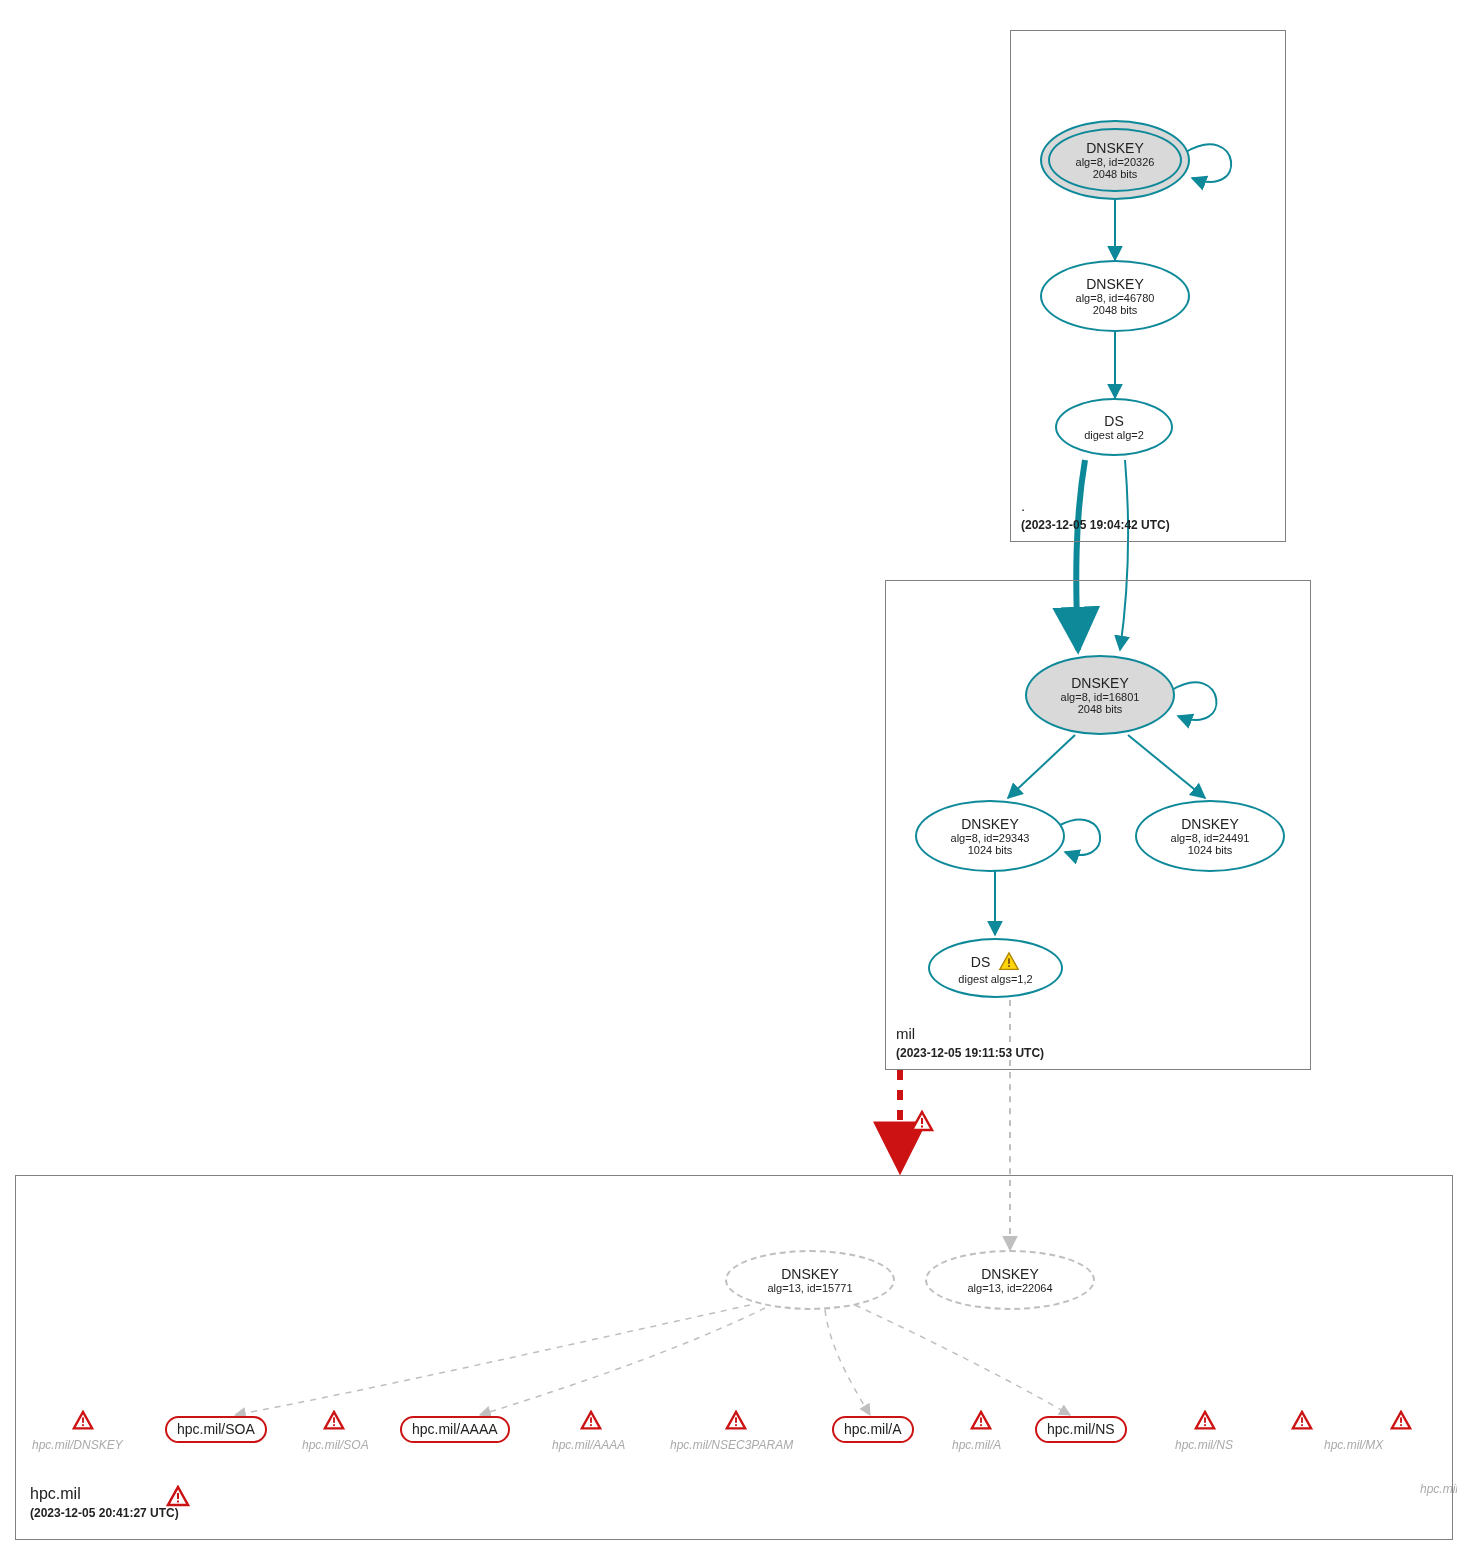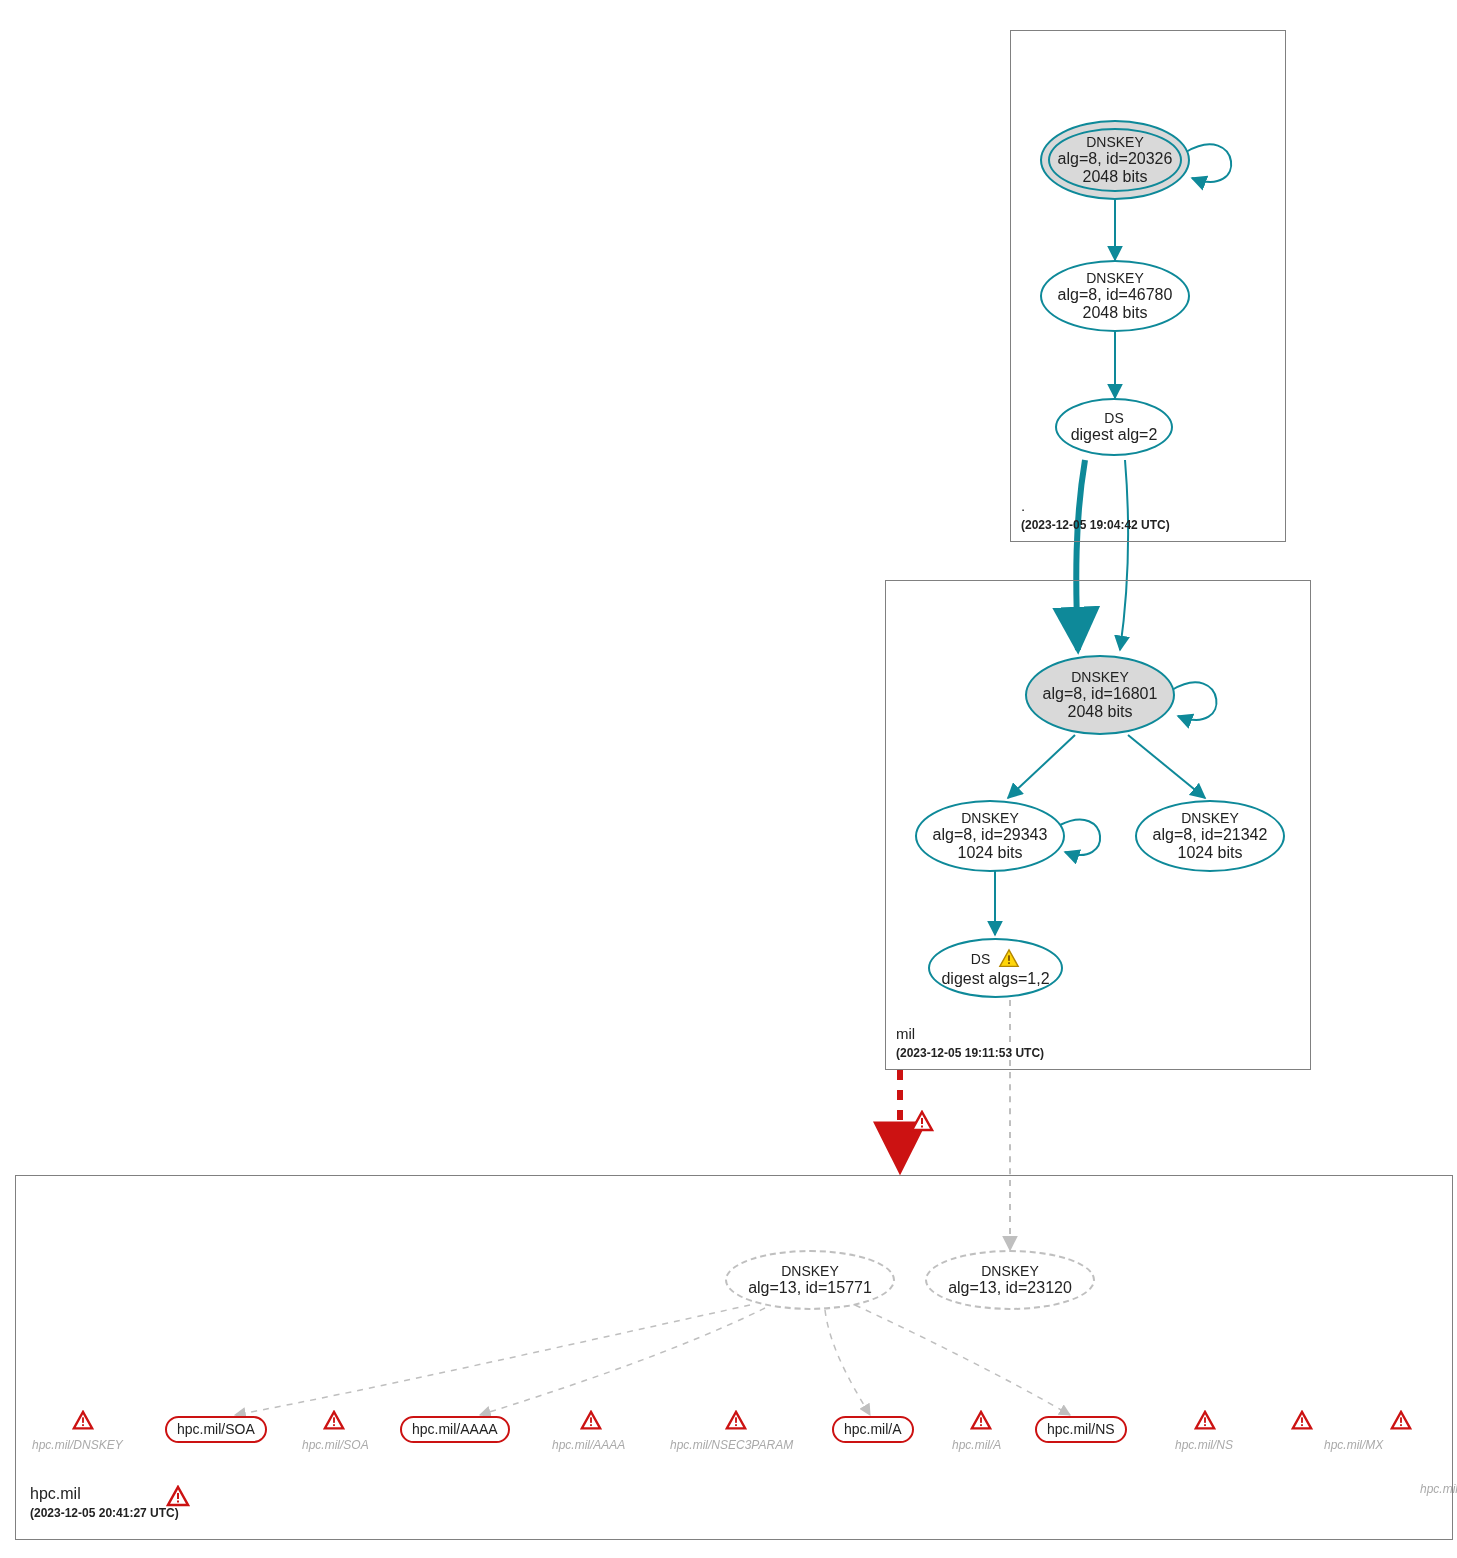--- a/index.html
+++ b/index.html
@@ -59,21 +59,21 @@
     pointer-events: none;
   }
   .rrset {
     border-radius: 14px;
     padding: 3px 10px;
     font-size: 14px;
     white-space: nowrap;
     line-height: 1.2;
   }
   .node .title { font-size: 14px; }
-  .node .sub { font-size: 16px; }
+  .node .sub { font-size: 11px; }
   .warn-tri, .err-tri {
     width: 22px; height: 22px;
     display: inline-block;
   }
   .gray-label {
     position: absolute;
     font-size: 12px;
     font-style: italic;
     color: #aaaaaa;
     white-space: nowrap;
@@ -171,21 +171,21 @@
 </div>
 
 <div class="node ellipse" style="left:915px; top:800px; width:150px; height:72px; background:#fff; border:2px solid #0e8999;">
   <div class="title">DNSKEY</div>
   <div class="sub">alg=8, id=29343</div>
   <div class="sub">1024 bits</div>
 </div>
 
 <div class="node ellipse" style="left:1135px; top:800px; width:150px; height:72px; background:#fff; border:2px solid #0e8999;">
   <div class="title">DNSKEY</div>
-  <div class="sub">alg=8, id=21342</div>
+  <div class="sub">alg=8, id=24491</div>
   <div class="sub">1024 bits</div>
 </div>
 
 <div class="node ellipse" style="left:928px; top:938px; width:135px; height:60px; background:#fff; border:2px solid #0e8999;">
   <div style="display:flex;align-items:center;gap:8px;">
     <span class="title">DS</span>
     <svg class="warn-tri" viewBox="0 0 24 24">
       <path d="M12 2 L22 20 L2 20 Z" fill="#ffd60a" stroke="#b38600" stroke-width="1.5"></path>
       <rect x="11" y="8" width="2" height="6" fill="#805500"></rect>
       <rect x="11" y="15.5" width="2" height="2" fill="#805500"></rect>
@@ -214,21 +214,21 @@
   </svg>
 </div>
 
 <div class="node ellipse dashed-ellipse" style="left:725px; top:1250px; width:170px; height:60px; background:#fff; border:2px dashed #bfbfbf;">
   <div class="title">DNSKEY</div>
   <div class="sub">alg=13, id=15771</div>
 </div>
 
 <div class="node ellipse dashed-ellipse" style="left:925px; top:1250px; width:170px; height:60px; background:#fff; border:2px dashed #bfbfbf;">
   <div class="title">DNSKEY</div>
-  <div class="sub">alg=13, id=23120</div>
+  <div class="sub">alg=13, id=22064</div>
 </div>
 
 <svg class="err-tri" style="position:absolute; left:72px; top:1410px; width:22px;height:22px;" viewBox="0 0 24 24">
       <path d="M12 2 L22 20 L2 20 Z" fill="#fff" stroke="#cc1212" stroke-width="2.5"></path>
       <rect x="11" y="8" width="2" height="6" fill="#cc1212"></rect>
       <rect x="11" y="15.5" width="2" height="2" fill="#cc1212"></rect>
     </svg>
 <div class="gray-label" style="left:32px; top:1438px;">hpc.mil/DNSKEY</div>
 
 <div class="node rrset" style="left:165px; top:1416px; border:2px solid #cc1212; background:#fff;">

